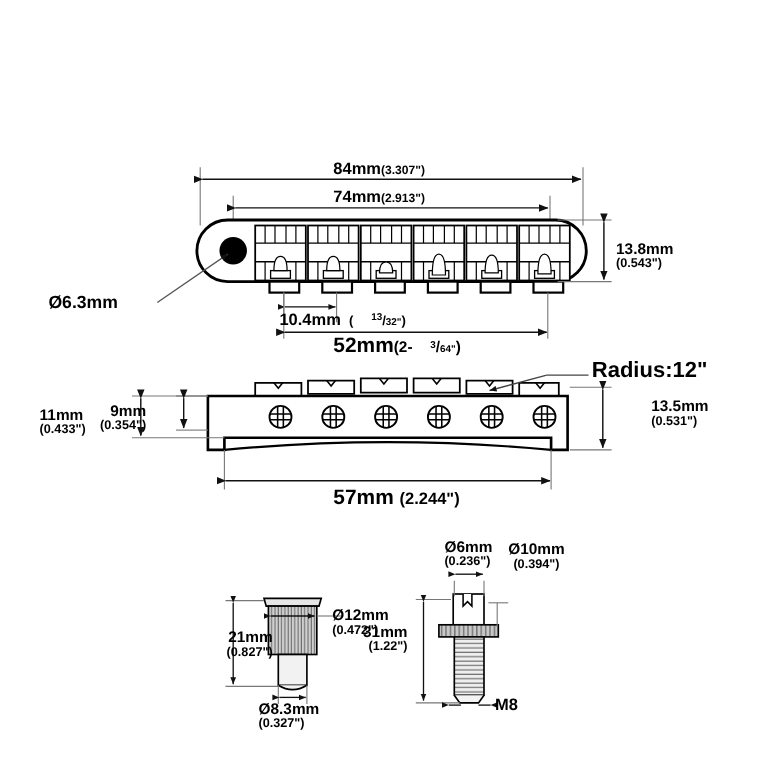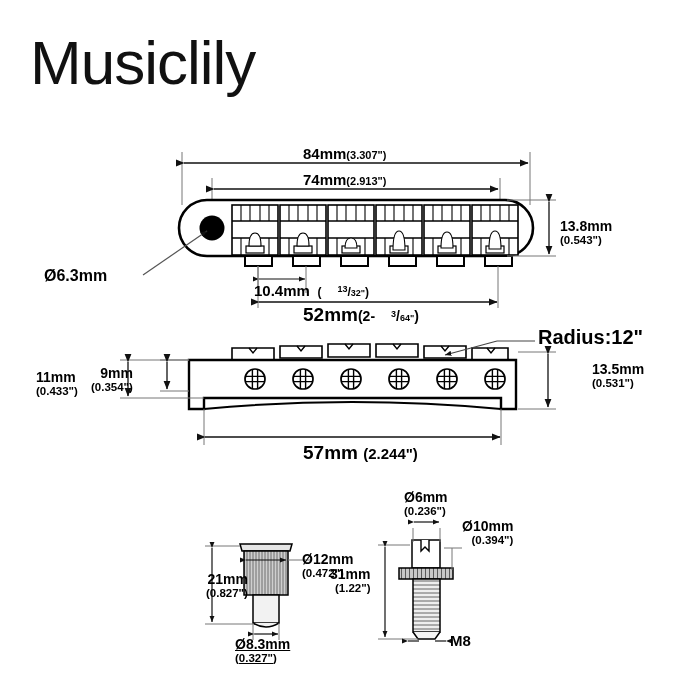--- a/index.html
+++ b/index.html
@@ -18,21 +18,20 @@
   .two .bot{display:block;font-size:11.5px;font-weight:bold;}
   .small{font-size:12px;}
   sup{font-size:9px;vertical-align:0.45em;margin-left:16px;}
   sub{font-size:9px;vertical-align:-0.05em;}
 </style>
 </head>
 <body>
 
 <div id="stage">
 
-  <div class="brand">Musiclily</div>
 
   <svg width="700" height="700" viewBox="0 0 700 700">
     <defs>
       <marker id="ah" markerWidth="9" markerHeight="8" refX="8" refY="4" orient="auto" markerUnits="userSpaceOnUse">
         <path d="M0,0.6 L8.6,4 L0,7.4 z" fill="#111"></path>
       </marker>
       <marker id="ahs" markerWidth="7" markerHeight="6" refX="6.4" refY="3" orient="auto" markerUnits="userSpaceOnUse">
         <path d="M0,0.4 L6.4,3 L0,5.6 z" fill="#111"></path>
       </marker>
       <pattern id="knurl" width="3" height="6" patternUnits="userSpaceOnUse">
@@ -262,30 +261,30 @@
   </div>
 
   <div class="lbl two" style="left:206px;top:572px;text-align:right;">
     <span class="top">21mm</span>
     <span class="bot">(0.827")</span>
   </div>
   <div class="lbl two" style="left:302px;top:552px;text-align:left;">
     <span class="top">Ø12mm</span>
     <span class="bot">(0.472")</span>
   </div>
-  <div class="lbl two" style="left:235px;top:637px;text-align:left;text-decoration:underline;">
+  <div class="lbl two" style="left:235px;top:637px;text-align:left;">
     <span class="top">Ø8.3mm</span>
     <span class="bot">(0.327")</span>
   </div>
 
   <div class="lbl two" style="left:404px;top:490px;text-align:left;">
     <span class="top">Ø6mm</span>
     <span class="bot">(0.236")</span>
   </div>
-  <div class="lbl two" style="left:462px;top:519px;text-align:right;">
+  <div class="lbl two" style="left:462px;top:492px;text-align:center;">
     <span class="top">Ø10mm</span>
     <span class="bot">(0.394")</span>
   </div>
   <div class="lbl two" style="left:330px;top:567px;text-align:right;">
     <span class="top">31mm</span>
     <span class="bot">(1.22")</span>
   </div>
   <div class="lbl" style="left:450px;top:633px;font-size:15px;">M8</div>
 
 </div>

